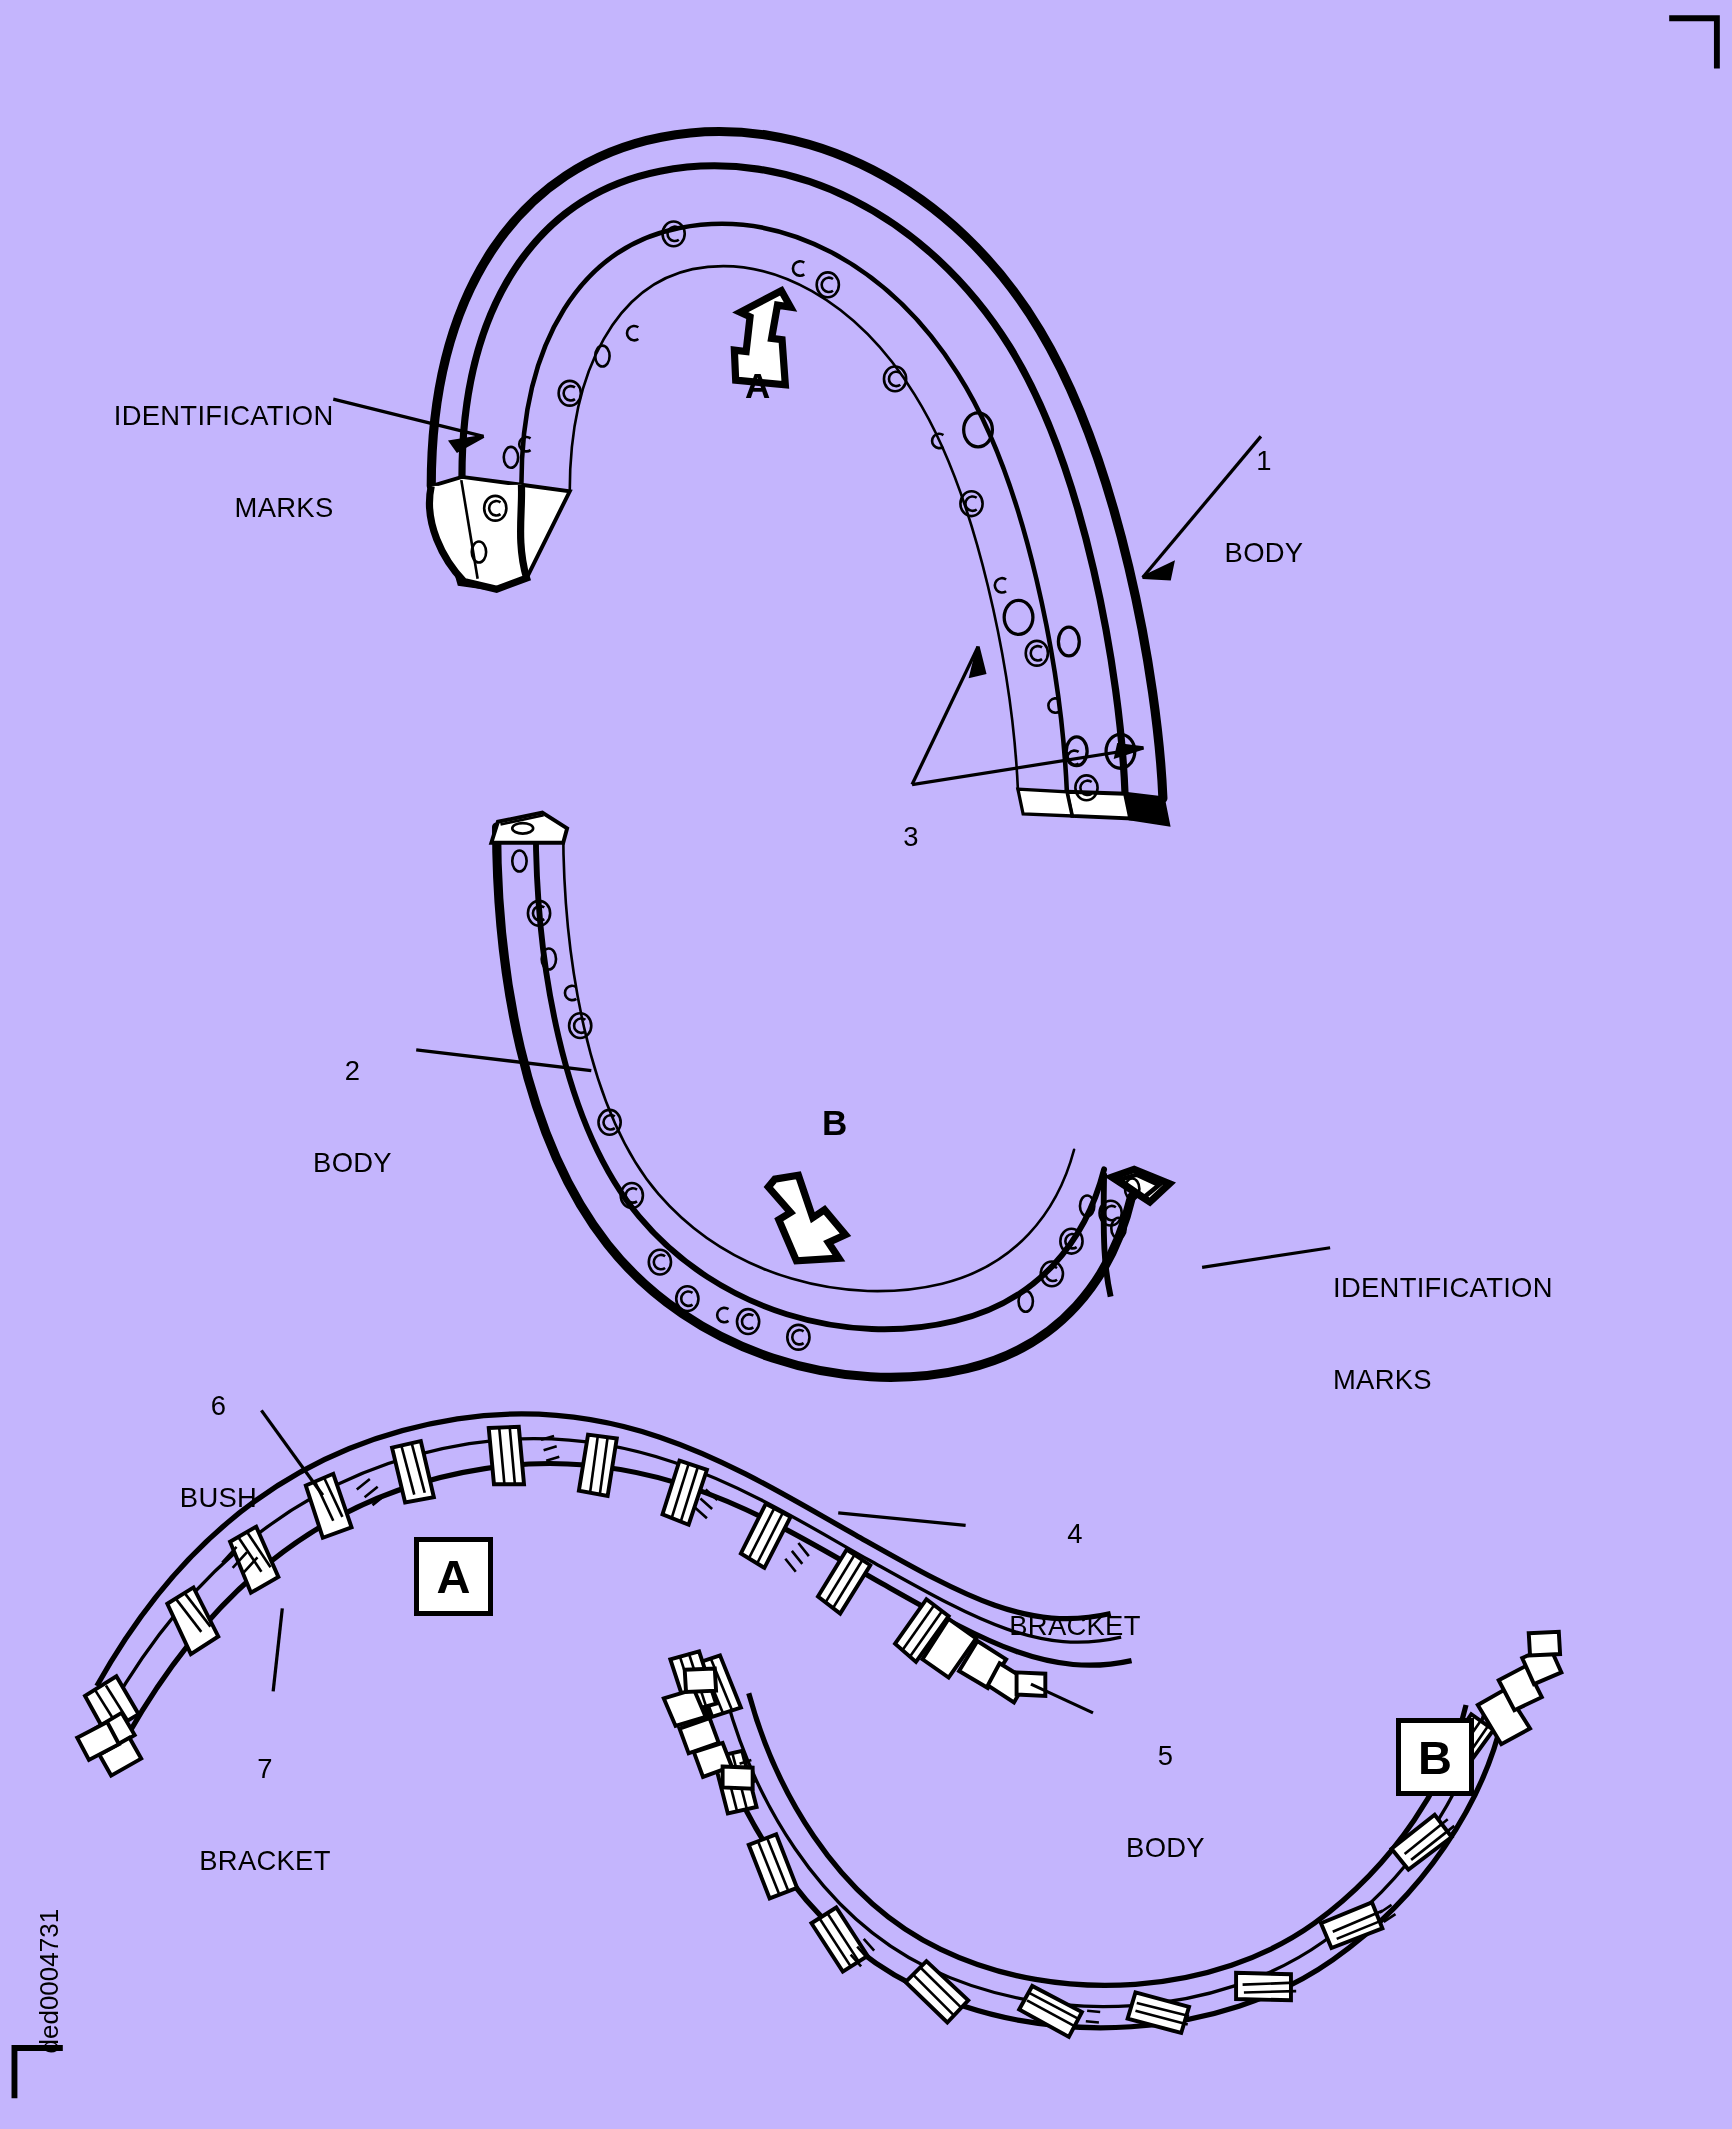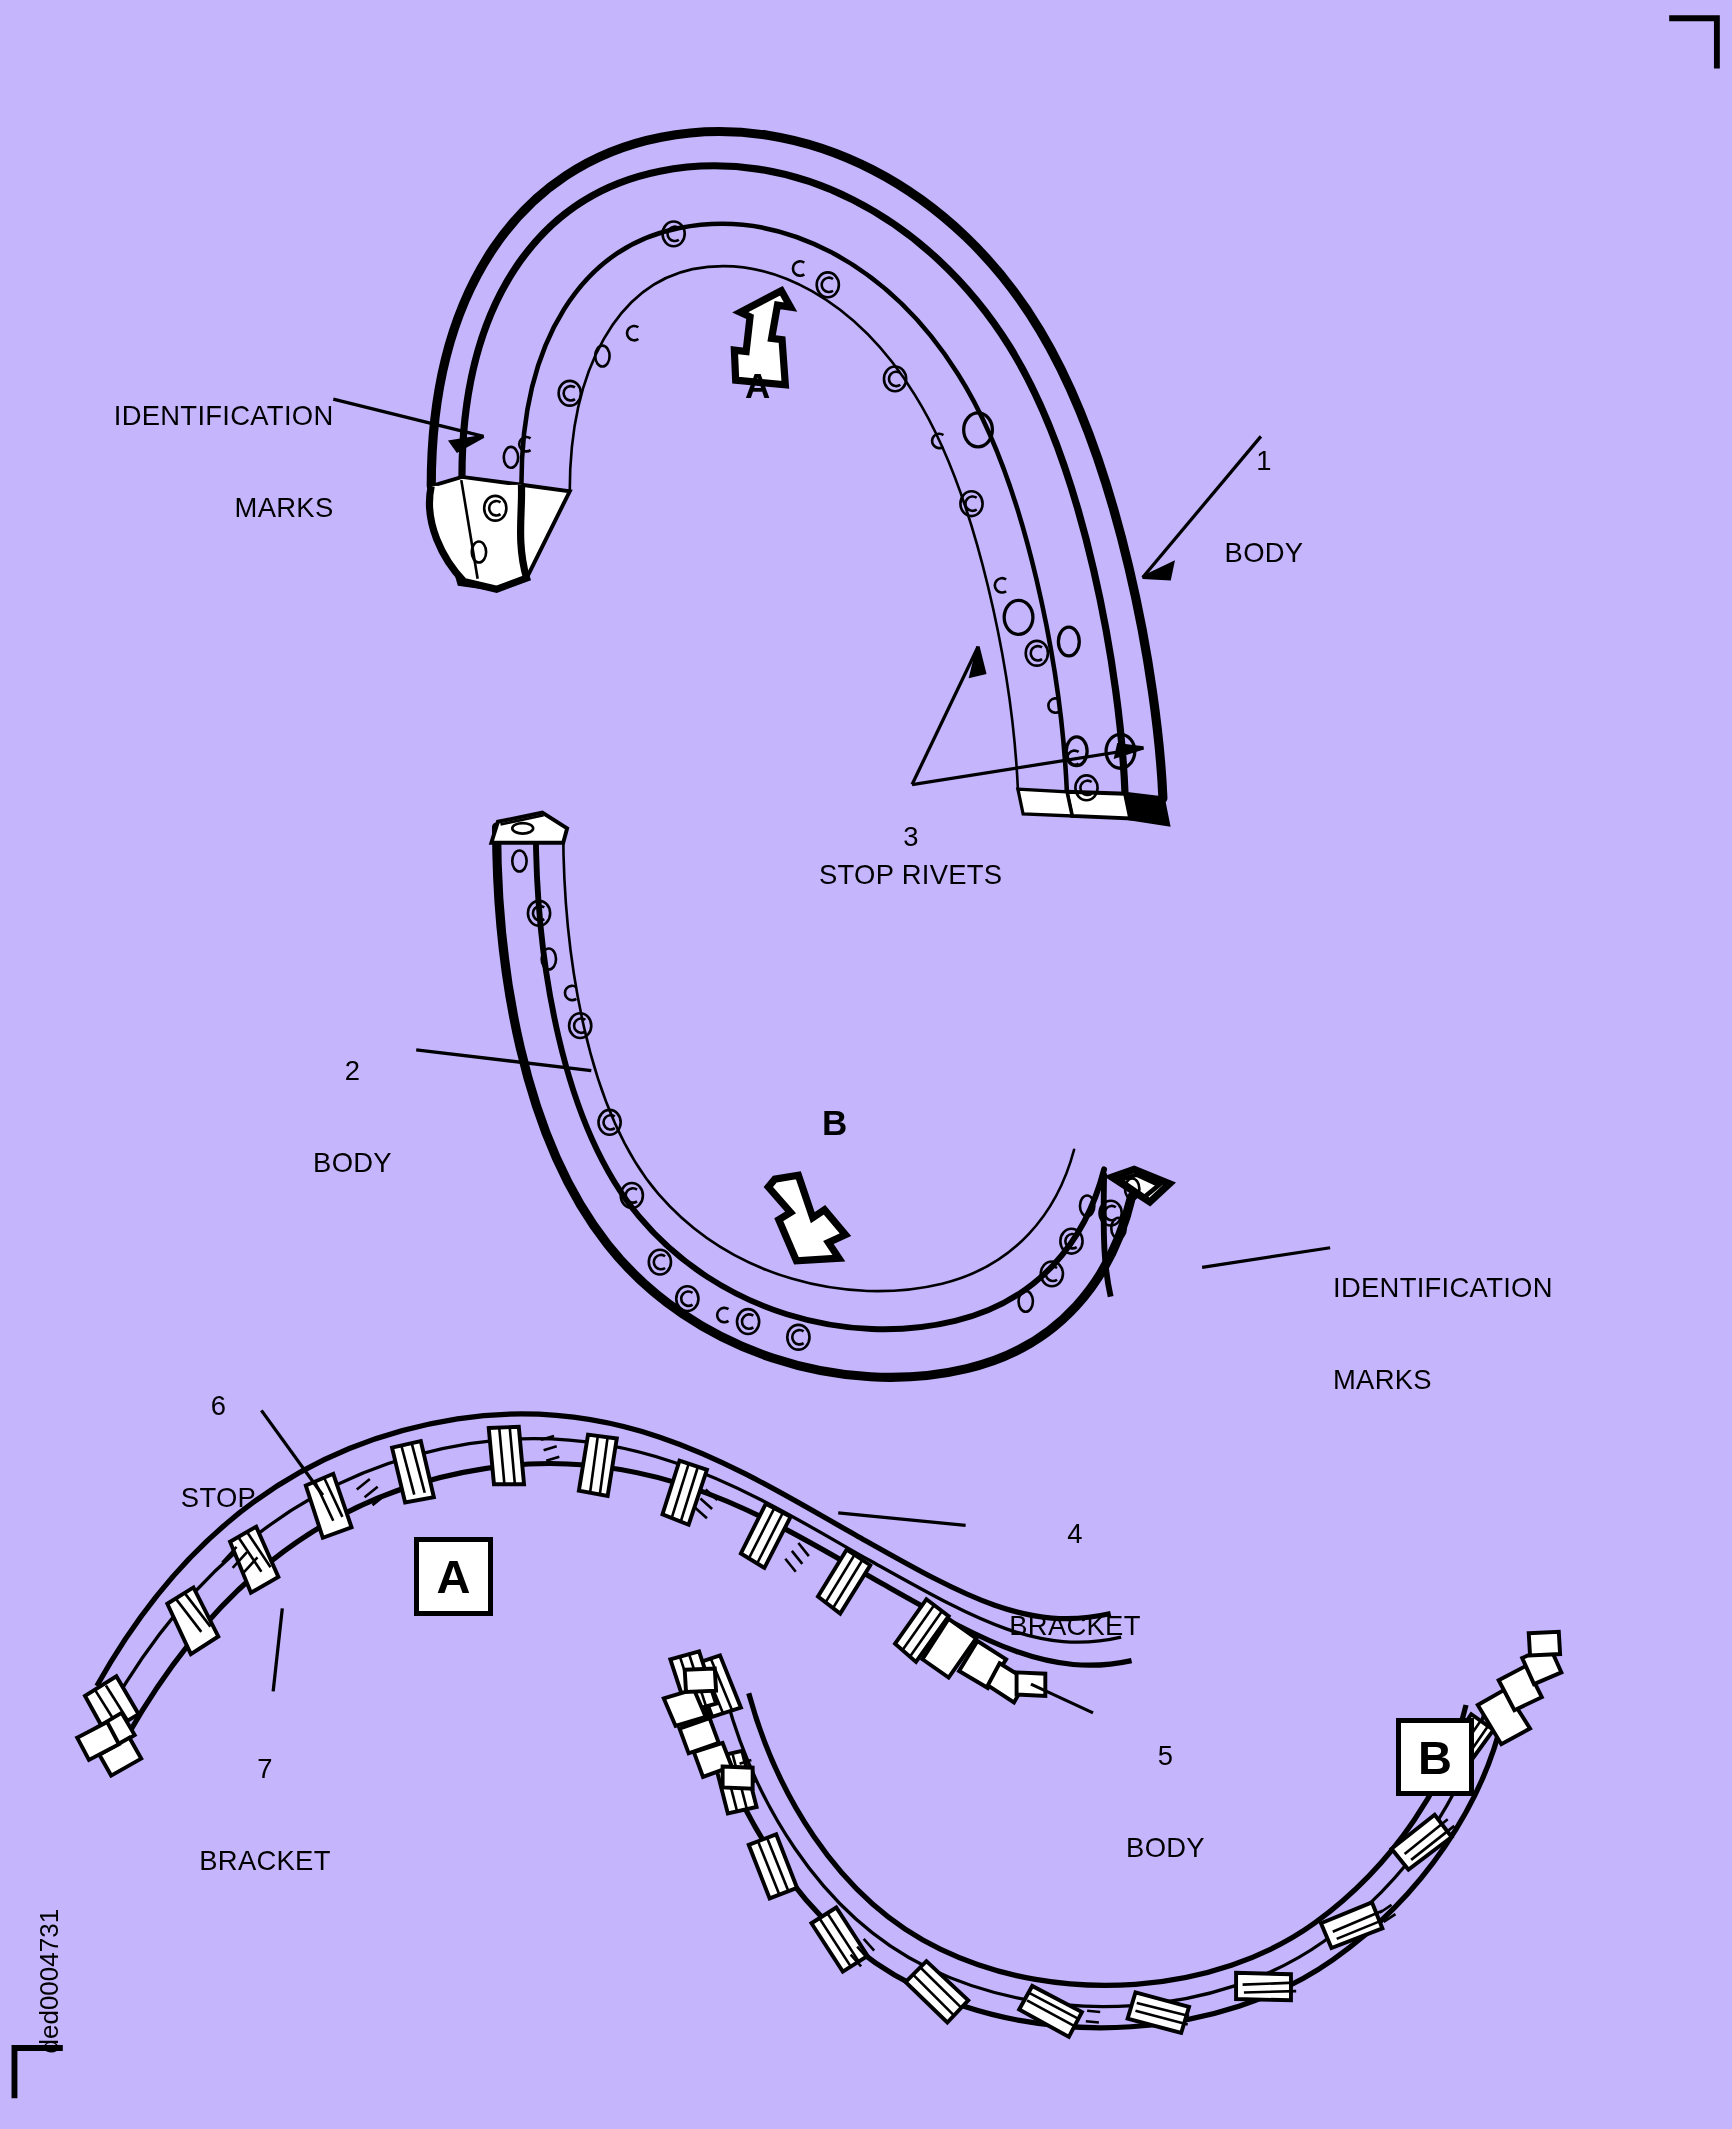--- a/index.html
+++ b/index.html
@@ -415,37 +415,34 @@
   </div>
 
   <div class="lbl ctr" style="left:1202px;top:385px;width:124px;">
     <div>1</div>
     <div>BODY</div>
   </div>
 
   <div class="lbl ctr" style="left:836px;top:761px;width:150px;">
     <div>3</div>
   </div>
-  <div class="lbl" style="left:819px;top:799px;width:274px;">
-    <div>STOP RIVETS</div>
-  </div>
 
   <div class="lbl ctr" style="left:287px;top:995px;width:131px;">
     <div>2</div>
     <div>BODY</div>
   </div>
 
   <div class="lbl" style="left:1333px;top:1212px;width:366px;">
     <div>IDENTIFICATION</div>
     <div>MARKS</div>
   </div>
 
   <div class="lbl ctr" style="left:150px;top:1330px;width:137px;">
     <div>6</div>
-    <div>STOP</div>
+    <div>BUSH</div>
   </div>
 
   <div class="lbl ctr" style="left:967px;top:1458px;width:216px;">
     <div>4</div>
     <div>BRACKET</div>
   </div>
 
   <div class="lbl ctr" style="left:157px;top:1693px;width:216px;">
     <div>7</div>
     <div>BRACKET</div>

